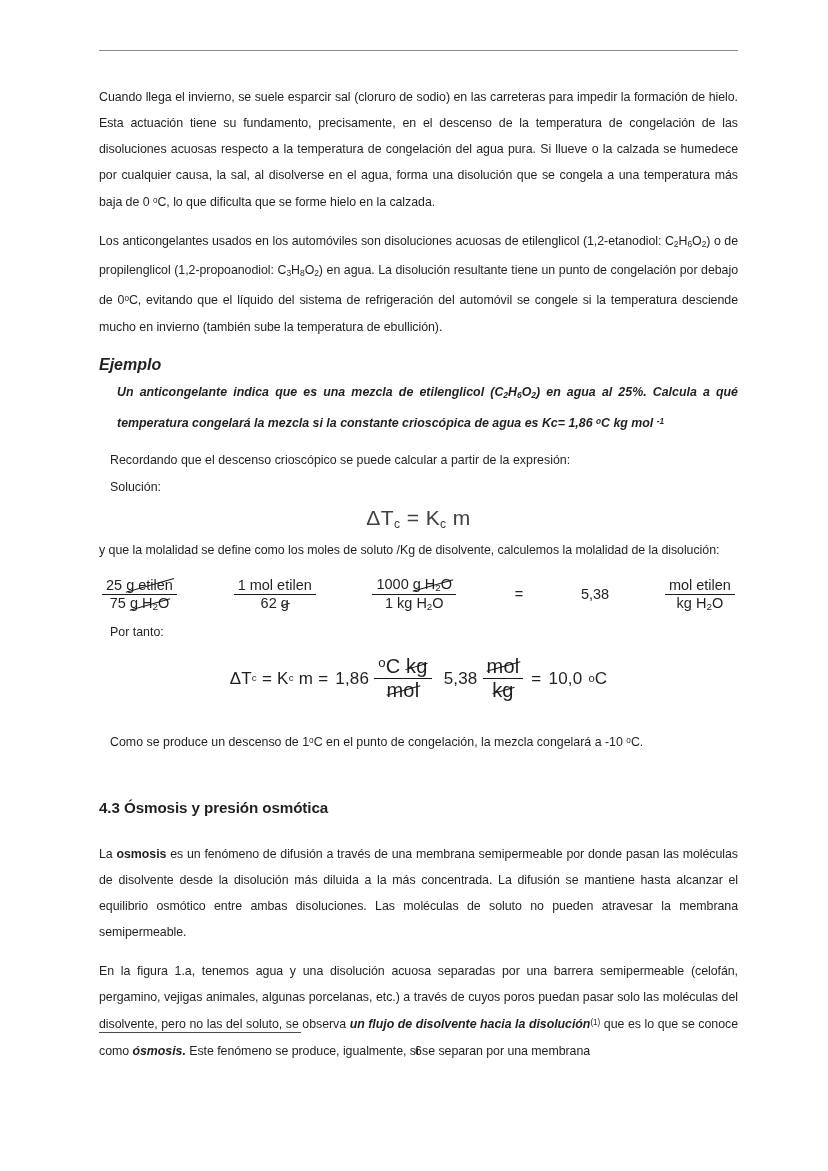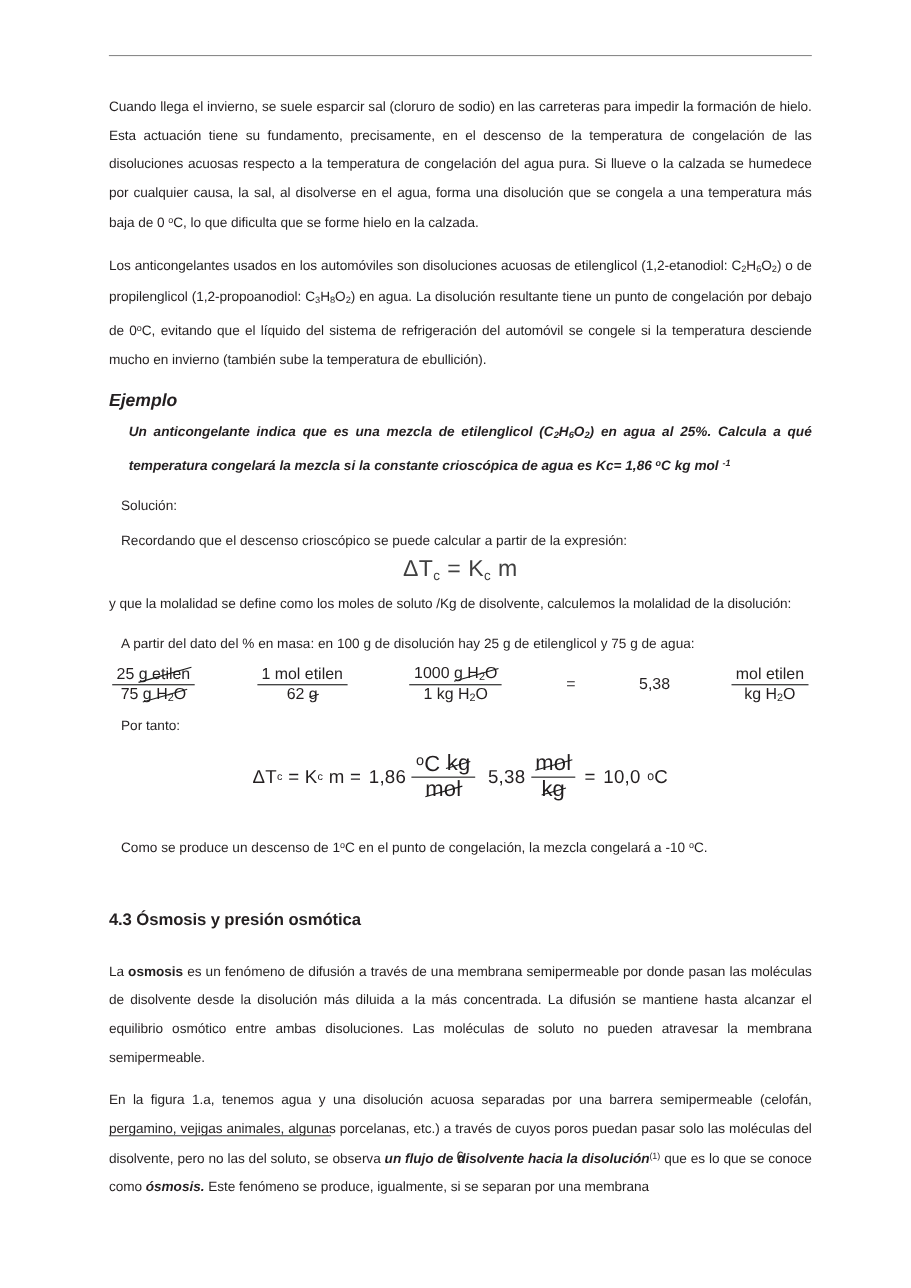--- a/index.html
+++ b/index.html
@@ -192,34 +192,33 @@
   <div class="content">
 
     <p class="body-text"><span>Cuando llega el invierno, se suele esparcir sal (cloruro de sodio) en las carreteras para impedir la formación de hielo. Esta actuación tiene su fundamento, precisamente, en el descenso de la temperatura de congelación de las disoluciones acuosas respecto a la temperatura de congelación del agua pura. Si llueve o la calzada se humedece por cualquier causa, la sal, al disolverse en el agua, forma una disolución que se congela a una temperatura más baja de 0</span> <span class="deg">o</span><span>C, lo que dificulta que se forme hielo en la calzada.</span></p>
 
     <p class="body-text"><span>Los anticongelantes usados en los automóviles son disoluciones acuosas de etilenglicol (1,2-etanodiol: C</span><sub>2</sub><span>H</span><sub>6</sub><span>O</span><sub>2</sub><span>) o de propilenglicol (1,2-propoanodiol: C</span><sub>3</sub><span>H</span><sub>8</sub><span>O</span><sub>2</sub><span>) en agua. La disolución resultante tiene un punto de congelación por debajo de 0</span><span class="deg">o</span><span>C, evitando que el líquido del sistema de refrigeración del automóvil se congele si la temperatura desciende mucho en invierno (también sube la temperatura de ebullición).</span></p>
 
     <p class="ejemplo-label">Ejemplo</p>
 
     <p class="ejemplo-stmt"><span>Un anticongelante indica que es una mezcla de etilenglicol (C</span><sub>2</sub><span>H</span><sub>6</sub><span>O</span><sub>2</sub><span>) en agua al 25%. Calcula a qué temperatura congelará la mezcla si la constante crioscópica de agua es Kc= 1,86 </span><span class="deg">o</span><span>C kg mol </span><sup>-1</sup></p>
 
+    <p class="plain-line tight">Recordando que el descenso crioscópico se puede calcular a partir de la expresión:</p>
+
     <p class="plain-line">Solución:</p>
-
-    <p class="plain-line tight">Recordando que el descenso crioscópico se puede calcular a partir de la expresión:</p>
 
     <div class="eq-block eq1">
       <span class="var">Δ</span><span class="var">T</span><sub>c</sub>
       <span>=</span>
       <span class="var">K</span><sub>c</sub>
       <span class="var">m</span>
     </div>
 
     <p class="body-text" style="margin-top:4px">y que la molalidad se define como los moles de soluto /Kg de disolvente, calculemos la molalidad de la disolución:</p>
 
-    <p class="plain-line" style="margin-top:-2px">A partir del dato del % en masa: en 100 g de disolución hay 25 g de etilenglicol y 75 g de agua:</p>
 
     <div class="eq-frac-row">
       <span class="frac">
         <span class="num"><span>25</span> <span class="cx"><span>g etilen</span></span></span>
         <span class="den"><span>75</span> <span class="cx"><span>g H</span><sub>2</sub><span>O</span></span></span>
       </span>
       <span class="frac">
         <span class="num"><span>1 mol etilen</span></span>
         <span class="den"><span>62</span> <span class="cx"><span>g</span></span></span>
       </span>

